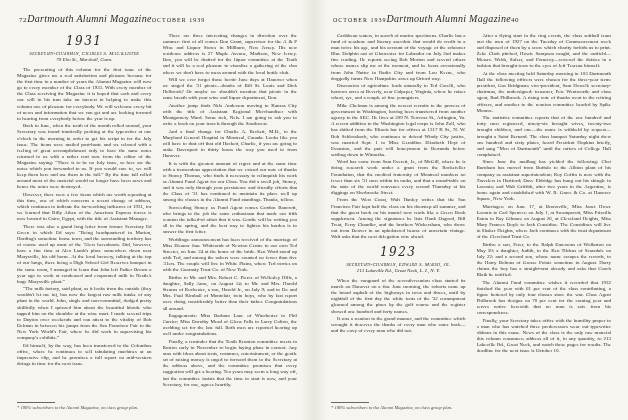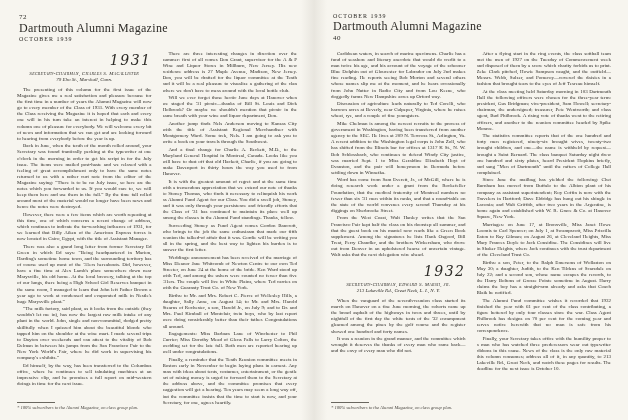--- a/index.html
+++ b/index.html
@@ -24,38 +24,37 @@
     background:linear-gradient(to right, rgba(0,0,0,0) 0%, rgba(60,50,30,0.08) 50%, rgba(0,0,0,0) 100%);
     pointer-events:none;
   }
   .page{
     width:314px;height:420px;
     box-sizing:border-box;
     padding:13px 17px 10px 17px;
     display:flex;flex-direction:column;
   }
   .running-head{
-    display:flex;justify-content:space-between;align-items:baseline;
+    display:flex;align-items:baseline;
     font-size:6.5px;letter-spacing:0.6px;
     color:var(--ink);
     margin:0 2px 9px 2px;
-    flex-direction:column;
   }
   .rh-folio{font-size:7px;}
-  .rh-title{font-size:12px;letter-spacing:0.3px;}
+  .rh-title{font-style:italic;font-size:10px;letter-spacing:0.3px;}
   .rh-issue{font-size:6px;letter-spacing:1px;}
   .columns{
     display:flex;gap:11px;flex:1;overflow:hidden;
   }
   .col{
     width:50%;position:relative;overflow:hidden;
   }
   .class-head{
-    text-align:right;
-    font-size:14px;
+    text-align:center;
+    font-size:12px;
     font-style:italic;
     font-family:"DejaVu Serif", serif;
     letter-spacing:1.5px;
     margin:1px 0 3px 0;
     color:var(--ink);
   }
   .class-head.secondary{margin-top:5px;}
   .sec-line{
     text-align:center;font-size:5px;line-height:6px;
     font-style:italic;font-variant:small-caps;letter-spacing:0.3px;
@@ -133,21 +132,21 @@
     </div>
     <div class="columns">
       <div class="col">
         <div>
             <p class="para">Caribbean waters, in search of marine specimens. Charlie has a fund of seashore and literary anecdote that would do credit to a man twice his age, and his account of the voyage of the schooner Blue Dolphin out of Gloucester for Labrador on July 2nd makes fine reading. He reports seeing Bob Morton and several others whose names slip me at the moment, and he hears occasionally from John Nutter in Radio City and from Lou Keene, who doggedly farms New Hampshire acres up Orford way.</p>
             <p class="para">Discussion of agriculture leads naturally to Ted Corelli, who harrows acres at Beverly, near Culpeper, Virginia, where he raises wheat, rye, and a couple of fine youngsters.</p>
             <p class="para">Mike Chelman is among the newest recruits to the process of government in Washington, having been transferred from another agency to the SEC. He lives at 209 N. Tercross St., Arlington, Va. A recent addition to the Washington legal corps is John Zoll, who has shifted from the Illinois bar for offices at 1317 K St., N. W. Bob Schlossbach, who continues to defend Windy City justice, was married Sept. 1 to Miss Geraldine Elizabeth Hoyt of Evanston, and the pair will honeymoon in Bermuda before settling down in Winnetka.</p>
             <p class="para">Word has come from Sam Everett, Jr., of McGill, where he is doing research work under a grant from the Rockefeller Foundation, that the medical fraternity of Montreal numbers no fewer than six '31 men within its ranks, and that a round-table on the state of the world convenes every second Thursday at his diggings on Sherbrooke Street.</p>
             <p class="para">From the West Coast, Walt Hanley writes that the San Francisco Fair kept half the class on his doorstep all summer, and that the guest book on his mantel now reads like a Green Book supplement. Among the signatures he lists Hank Osgood, Bill Treat, Perry Chandler, and the brothers Wickersham, who drove out from Denver in an upholstered hearse of uncertain vintage. Walt asks that the next delegation wire ahead.</p>
           </div>
-        <div class="class-head secondary">1932</div>
+        <div class="class-head secondary">1923</div>
         <div class="sec-line">Secretary-Chairman, Edward S. Marsh, Jr.</div>
         <div class="addr-line">213 Lakeville Rd., Great Neck, L. I., N. Y.</div>
         <div>
             <p class="para">When the vanguard of the seventh-reunion class started its march on Hanover on a fine June morning, the cohorts came up the broad asphalt of the highways in twos and threes, until by nightfall of the first day the white tents of the '32 encampment gleamed among the pines by the golf course and the register showed one hundred and forty names.</p>
             <p class="para">It was a reunion in the grand manner, and the committee which wrought it deserves the thanks of every man who came back—and the envy of every man who did not.</p>
           </div>
         <div class="footnote">* 100% subscribers to the Alumni Magazine, on class group plan.</div>
       </div>
       <div class="col">
         <div>

